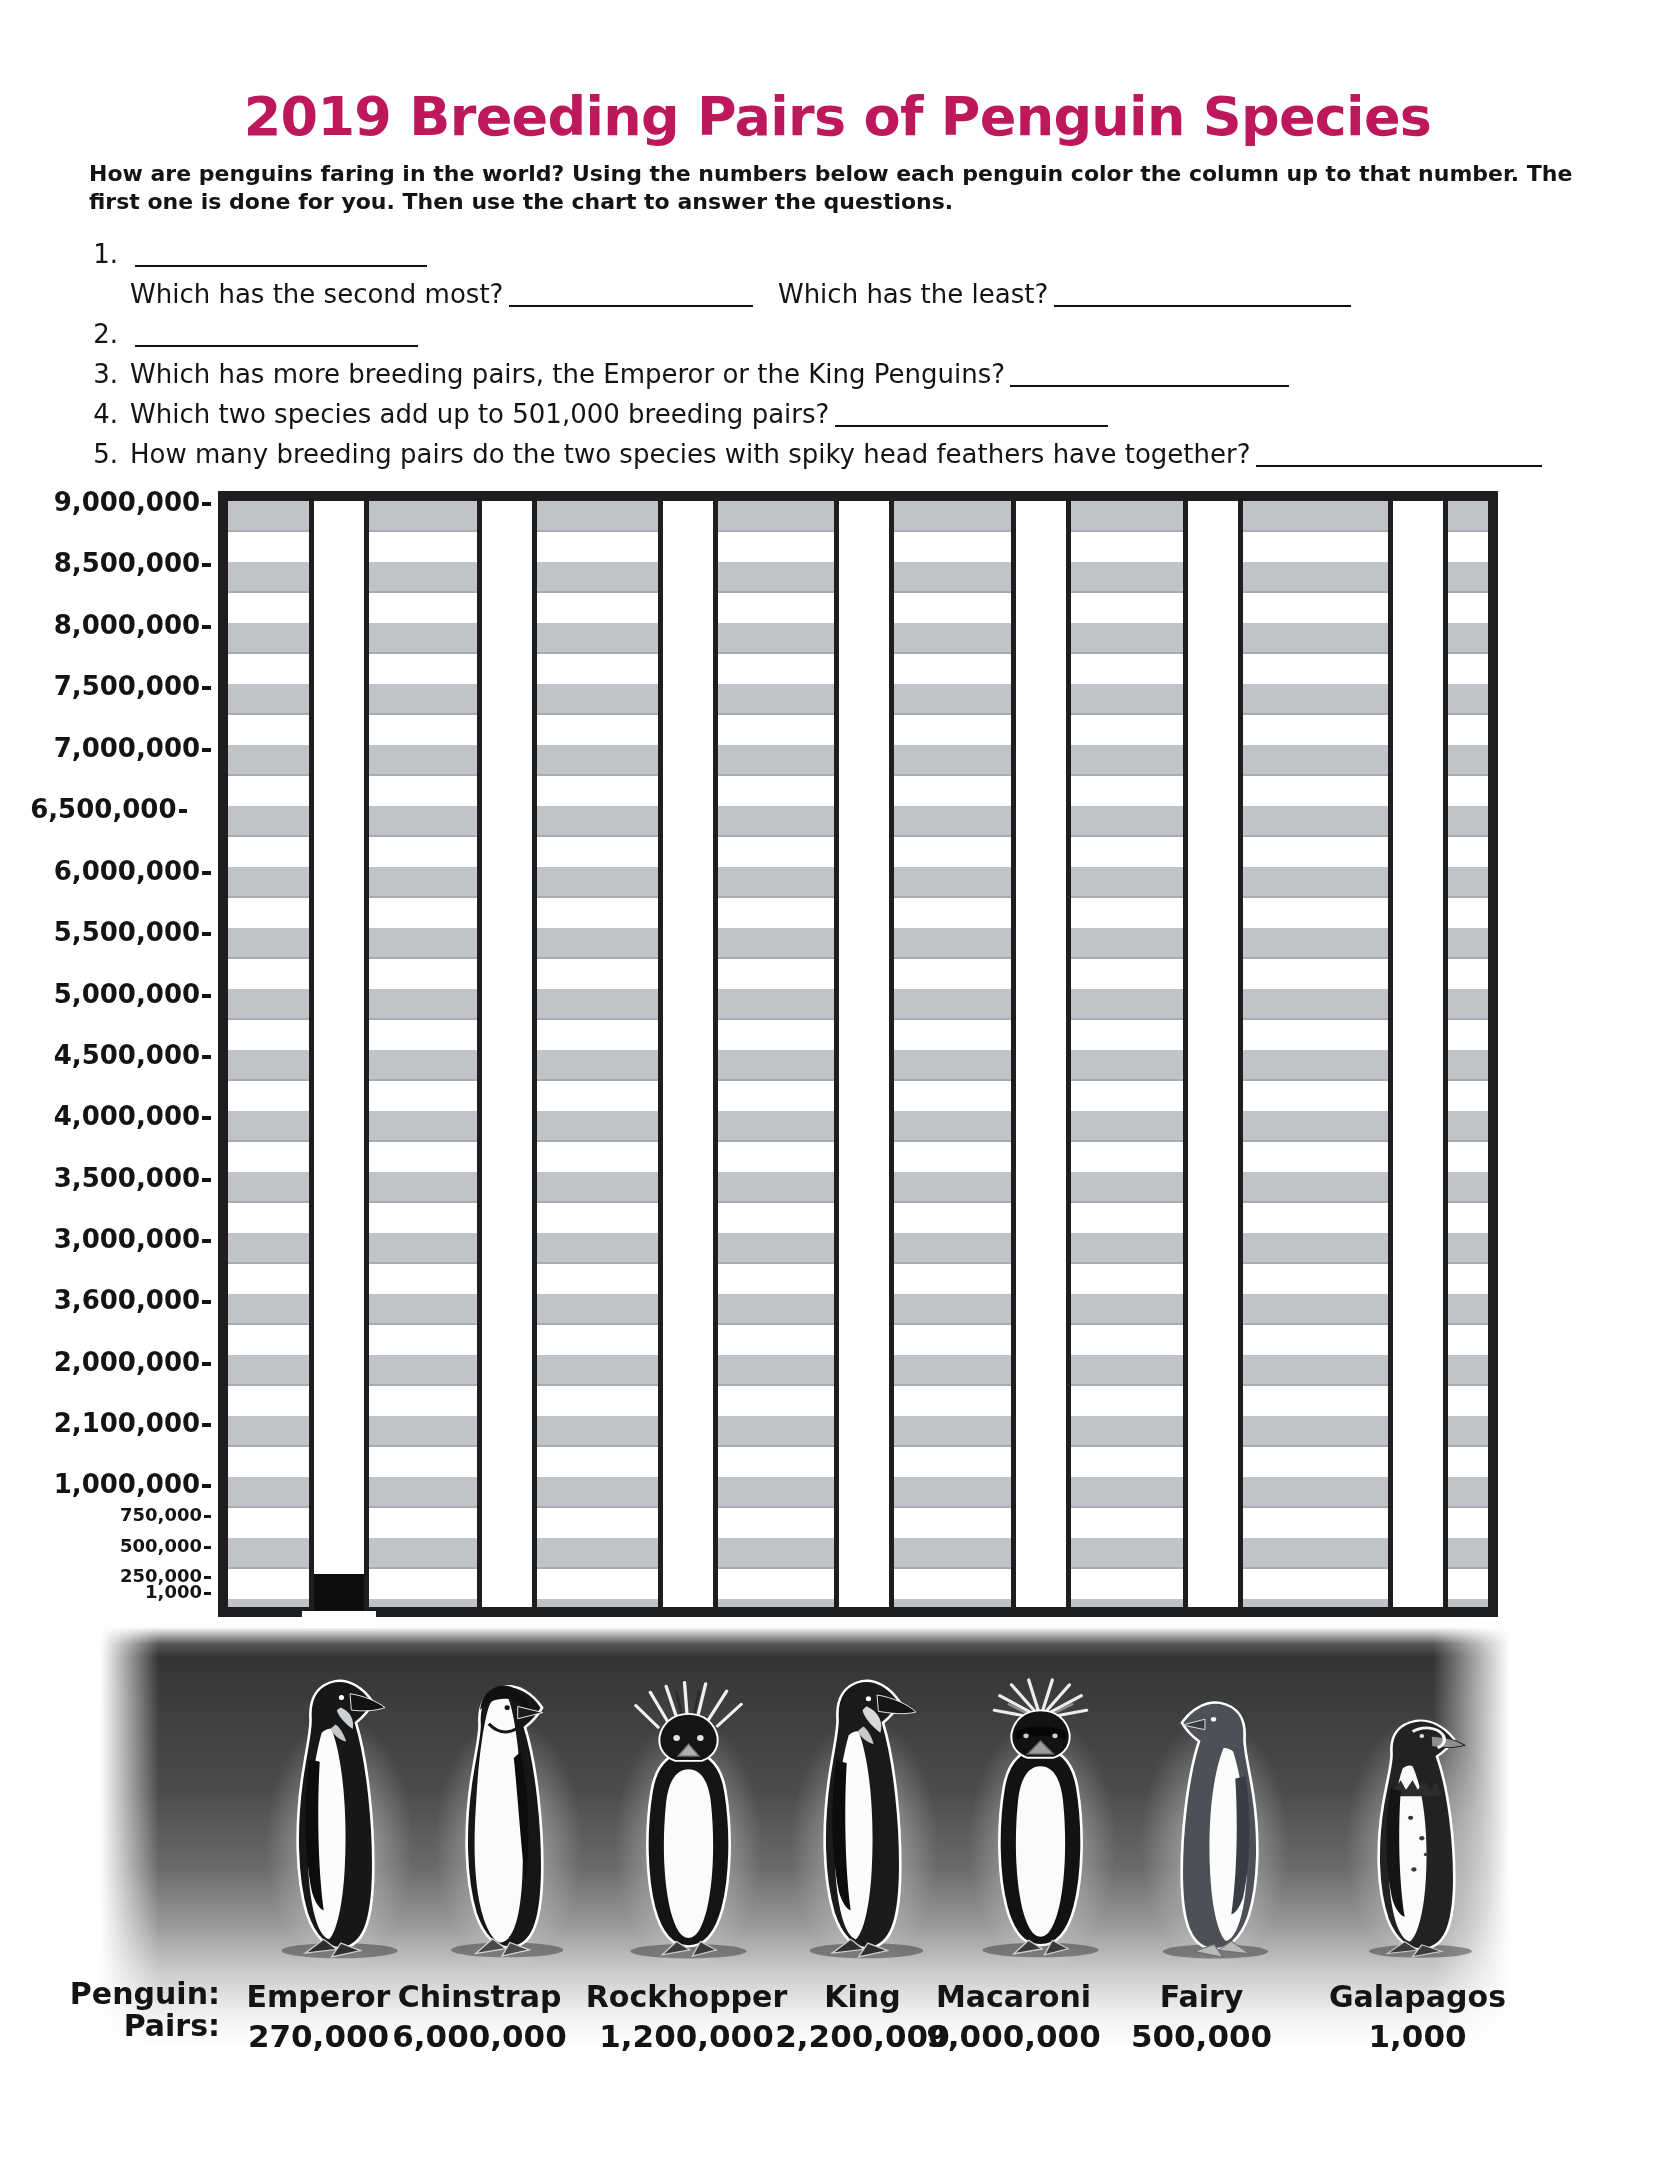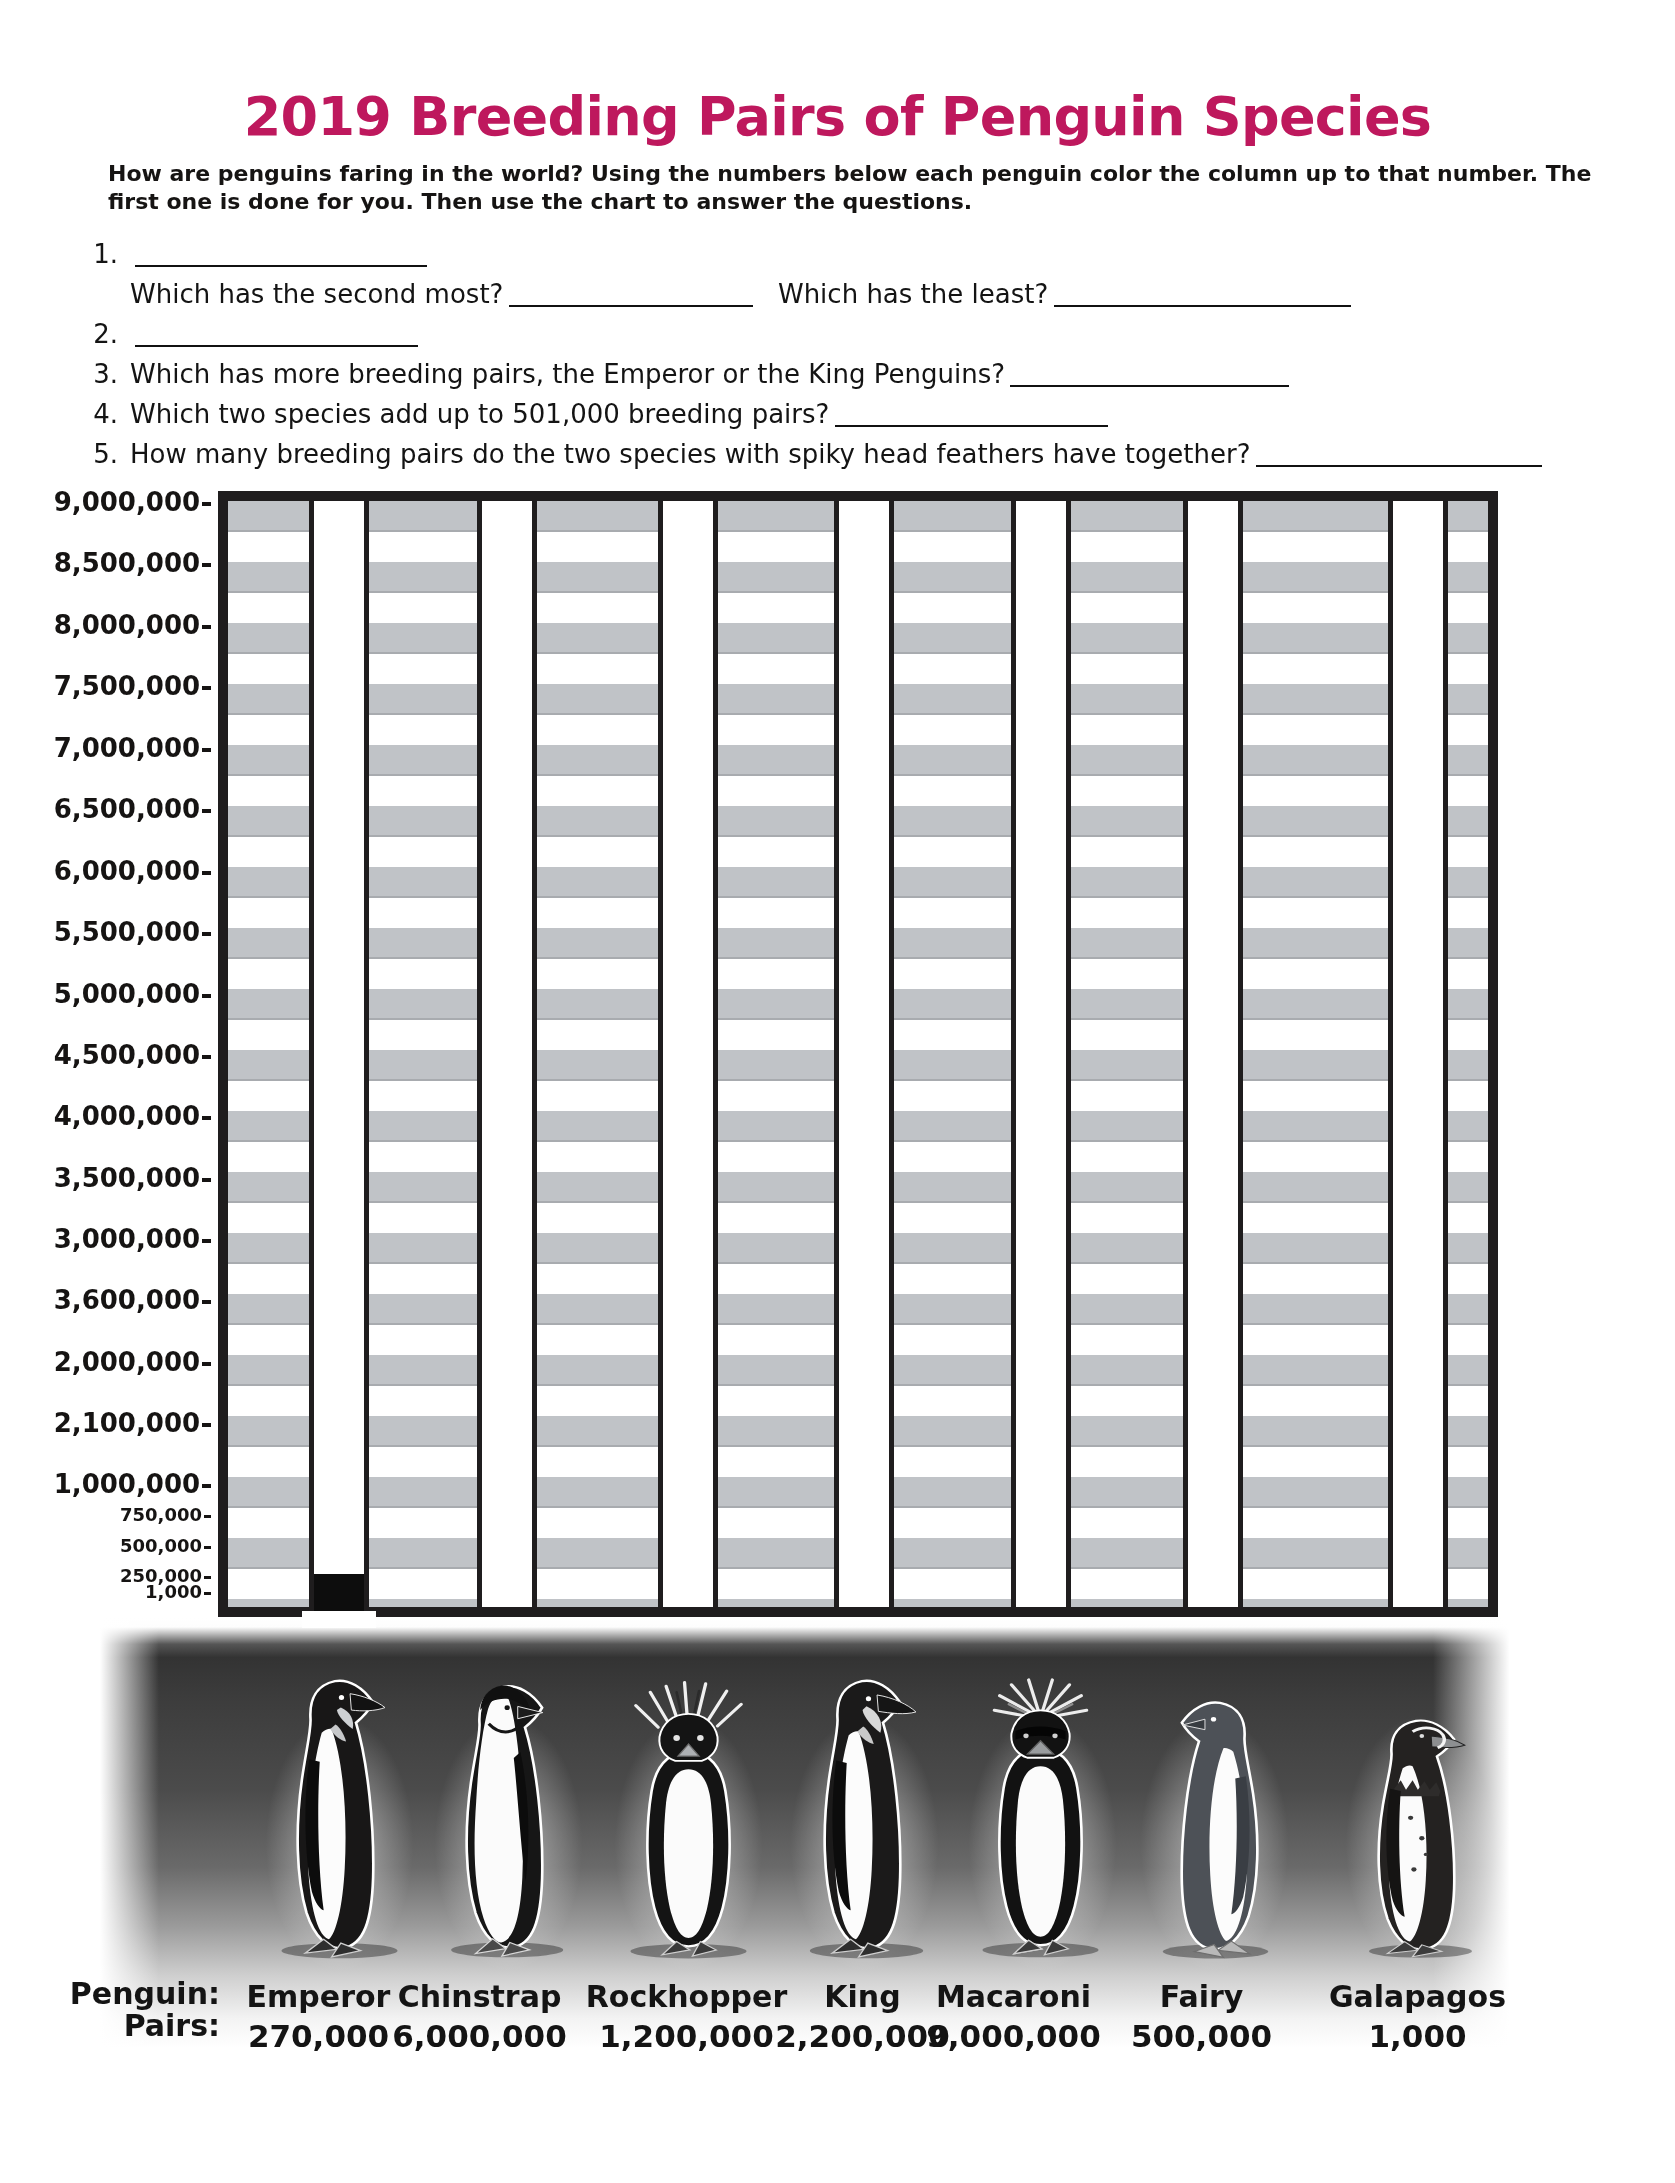--- a/index.html
+++ b/index.html
@@ -3,21 +3,21 @@
 <meta charset="utf-8">
 <style>
   html,body{margin:0;padding:0;background:#fff;}
   .page{position:relative;width:1675px;height:2183px;background:#fff;overflow:hidden;
         font-family:"DejaVu Sans","Liberation Sans",sans-serif;color:#111;}
 
   
   .title{position:absolute;top:85px;left:0;right:0;text-align:center;
          font-size:54px;font-weight:800;letter-spacing:-0.7px;color:#be185d;}
   .intro{position:absolute;top:160px;left:89px;width:1518px;
-         font-size:22px;line-height:28px;font-weight:700;color:#161413;margin-left:19px;}
+         font-size:22px;line-height:28px;font-weight:700;color:#161413;}
 
   
   .questions{position:absolute;top:239px;left:92px;width:1511px;font-size:26px;color:#141414;}
   .q-line{position:relative;height:40px;padding-left:38px;white-space:nowrap;}
   .q-num{position:absolute;left:1.3px;top:0;}
   .blank{display:inline-block;border-bottom:2.6px solid #111;height:20px;vertical-align:-4px;margin-left:5.3px;}
   .b1{width:292px}.b2{width:244px}.b3{width:297px}.b4{width:283px}
   .b5{width:279px}.b6{width:273px}.b7{width:286px}
   .gap{display:inline-block;width:17px;}
 
@@ -94,21 +94,21 @@
       <span>How many breeding pairs do the two species with spiky head feathers have together?</span><span class="blank b7"></span>
     </div>
   </div>
 
   <div id="yaxis">
       <div class="ytick" style="top: 488px;"><span>9,000,000</span><i class="dash"></i></div>
       <div class="ytick" style="top: 549px;"><span>8,500,000</span><i class="dash"></i></div>
       <div class="ytick" style="top: 611px;"><span>8,000,000</span><i class="dash"></i></div>
       <div class="ytick" style="top: 672px;"><span>7,500,000</span><i class="dash"></i></div>
       <div class="ytick" style="top: 734px;"><span>7,000,000</span><i class="dash"></i></div>
-      <div class="ytick" style="top: 795px;"><span>6,500,000</span><i class="dash"></i></div>
+      <div class="ytick" style="top: 795px; text-align: center;"><span>6,500,000</span><i class="dash"></i></div>
       <div class="ytick" style="top: 857px;"><span>6,000,000</span><i class="dash"></i></div>
       <div class="ytick" style="top: 918px;"><span>5,500,000</span><i class="dash"></i></div>
       <div class="ytick" style="top: 980px;"><span>5,000,000</span><i class="dash"></i></div>
       <div class="ytick" style="top: 1041px;"><span>4,500,000</span><i class="dash"></i></div>
       <div class="ytick" style="top: 1102px;"><span>4,000,000</span><i class="dash"></i></div>
       <div class="ytick" style="top: 1164px;"><span>3,500,000</span><i class="dash"></i></div>
       <div class="ytick" style="top: 1225px;"><span>3,000,000</span><i class="dash"></i></div>
       <div class="ytick" style="top: 1286px;"><span>3,600,000</span><i class="dash"></i></div>
       <div class="ytick" style="top: 1348px;"><span>2,000,000</span><i class="dash"></i></div>
       <div class="ytick" style="top: 1409px;"><span>2,100,000</span><i class="dash"></i></div>

